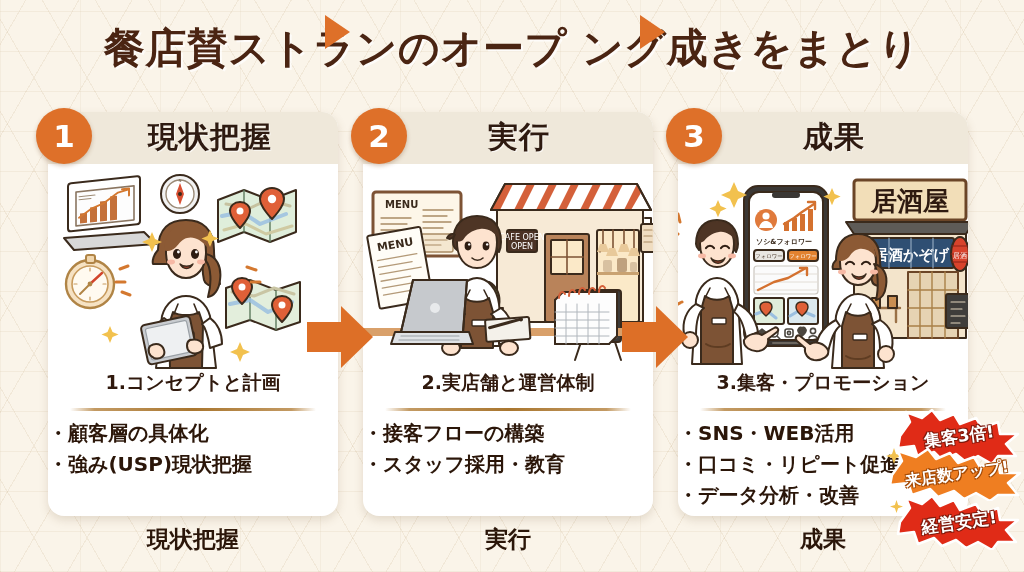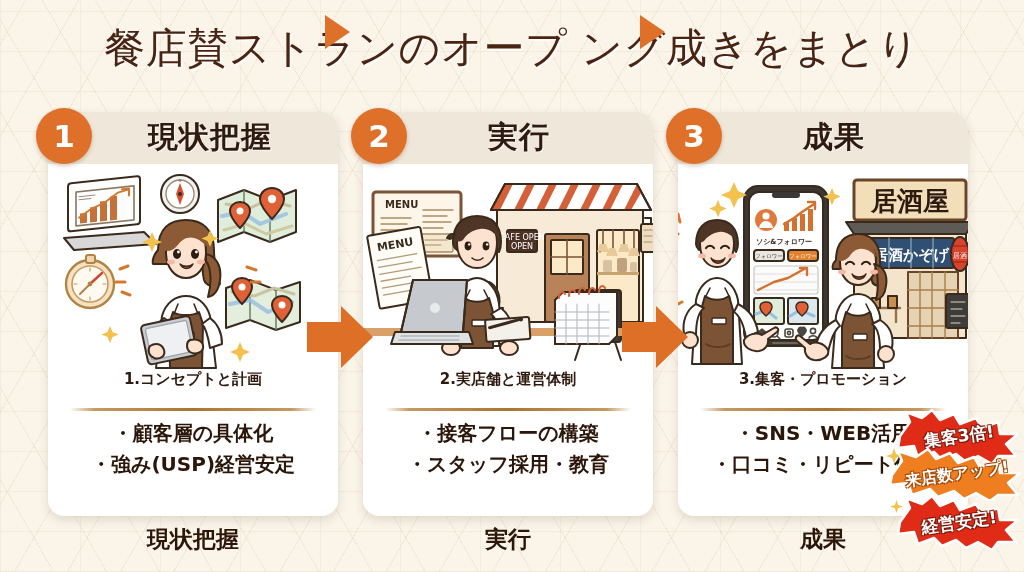--- a/index.html
+++ b/index.html
@@ -23,21 +23,21 @@
     content:"";position:absolute;inset:0;
     background-image:
       repeating-linear-gradient(90deg, rgba(209,188,155,.14) 0 1px, transparent 1px 80px);
   }
   #stage{position:absolute;inset:0;z-index:1;}
 
   
   .page-title{
     position:absolute;top:19px;left:0;width:1024px;
     text-align:center;
-    font-size:41px;line-height:58px;font-weight:normal;
+    font-size:41px;line-height:58px;font-weight:bold;
     color:#4a2412;
     letter-spacing:.5px;
     text-shadow:2px 2px 0 rgba(255,255,255,.75);
     white-space:nowrap;
   }
 
   
   .col{position:absolute;top:112px;width:290px;height:404px;}
   .col.c1{left:48px;}
   .col.c2{left:363px;}
@@ -102,30 +102,29 @@
     border-left:32px solid #dd6f27;
   }
 
   
   .illus{position:absolute;top:52px;left:0;width:290px;height:205px;overflow:hidden;}
   .illus svg{display:block;}
 
   
   .card-title{
     position:absolute;top:258px;left:0;width:290px;text-align:center;
-    font-size:15px;font-weight:bold;color:#30190d;white-space:nowrap;
+    font-size:19px;font-weight:bold;color:#30190d;white-space:nowrap;
   }
   .divider{
     position:absolute;top:296px;left:22px;width:246px;height:3px;
     background:linear-gradient(90deg,#fff 0%,#c39a63 10%,#a9762f 50%,#c39a63 90%,#fff 100%);
     border-radius:2px;
   }
   .bullets{
     position:absolute;top:306px;left:0;width:290px;
-    text-align:center;
   }
   .bullet{
     font-size:20px;font-weight:bold;color:#2b1609;
     line-height:31px;white-space:nowrap;
   }
 
   
   .foot{
     position:absolute;top:524px;width:290px;text-align:center;
     font-size:23px;font-weight:bold;color:#2b1609;
@@ -297,21 +296,21 @@
             <path d="M62 162 l2.5 6 l6 2.5 l-6 2.5 l-2.5 6 l-2.5 -6 l-6 -2.5 l6 -2.5Z"></path>
             <path d="M192 178 l3 7 l7 3 l-7 3 l-3 7 l-3 -7 l-7 -3 l7 -3Z"></path>
           </g>
         </svg>
       </div>
 
       <div class="card-title">1.コンセプトと計画</div>
       <div class="divider"></div>
       <div class="bullets">
         <div class="bullet">・顧客層の具体化</div>
-        <div class="bullet">・強み(USP)経営安定</div>
+        <div class="bullet">・強み(USP)現状把握</div>
       </div>
     </div>
     <div class="step-badge">1</div>
   </div>
 
   <div class="col c2">
     <div class="card">
       <div class="card-head"></div>
       <div class="card-head-title">実行</div>
 
@@ -653,20 +652,21 @@
             <path d="M154 24 l2.6 6 l6 2.6 l-6 2.6 l-2.6 6 l-2.6 -6 l-6 -2.6 l6 -2.6Z"></path>
           </g>
         </svg>
       </div>
 
       <div class="card-title">3.集客・プロモーション</div>
       <div class="divider"></div>
       <div class="bullets">
         <div class="bullet">・SNS・WEB活用</div>
         <div class="bullet">・口コミ・リピート促進</div>
+        <div class="bullet">・データ分析・改善</div>
       </div>
     </div>
     <div class="step-badge">3</div>
   </div>
 
   <div class="foot f1">現状把握</div>
   <div class="foot f2">実行</div>
   <div class="foot f3">成果</div>
 
   <div class="burst b1">

